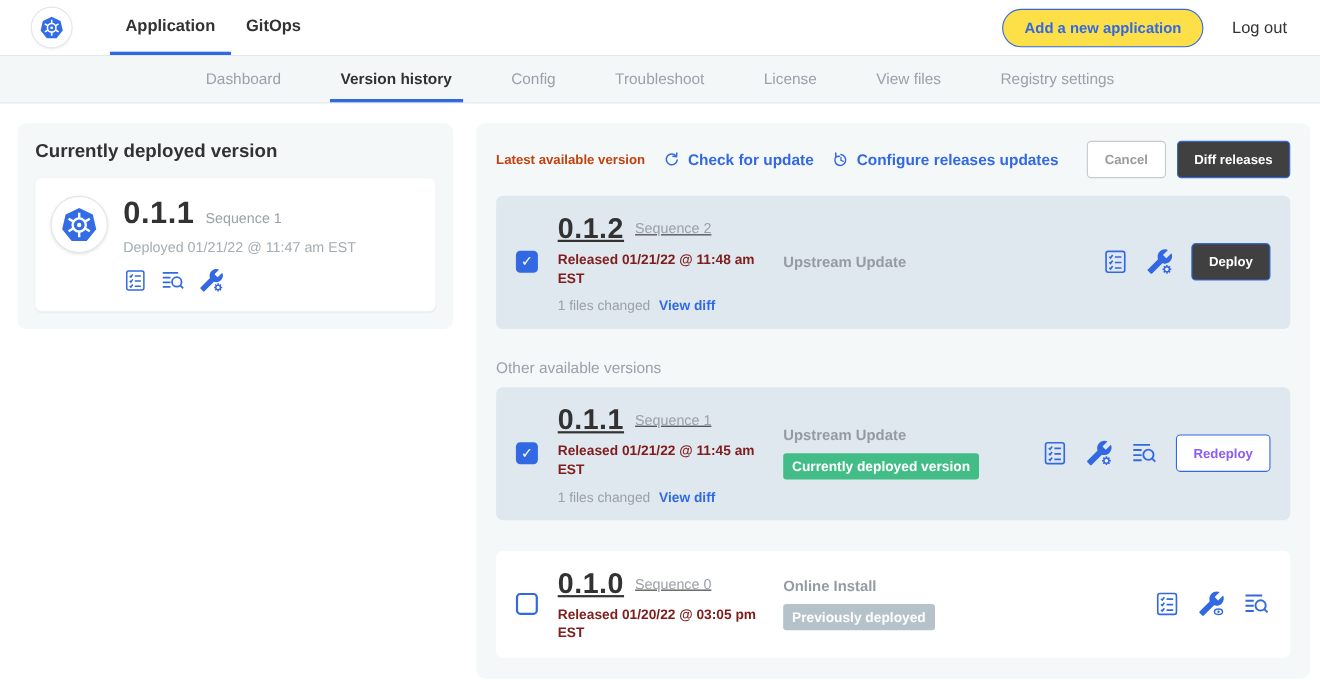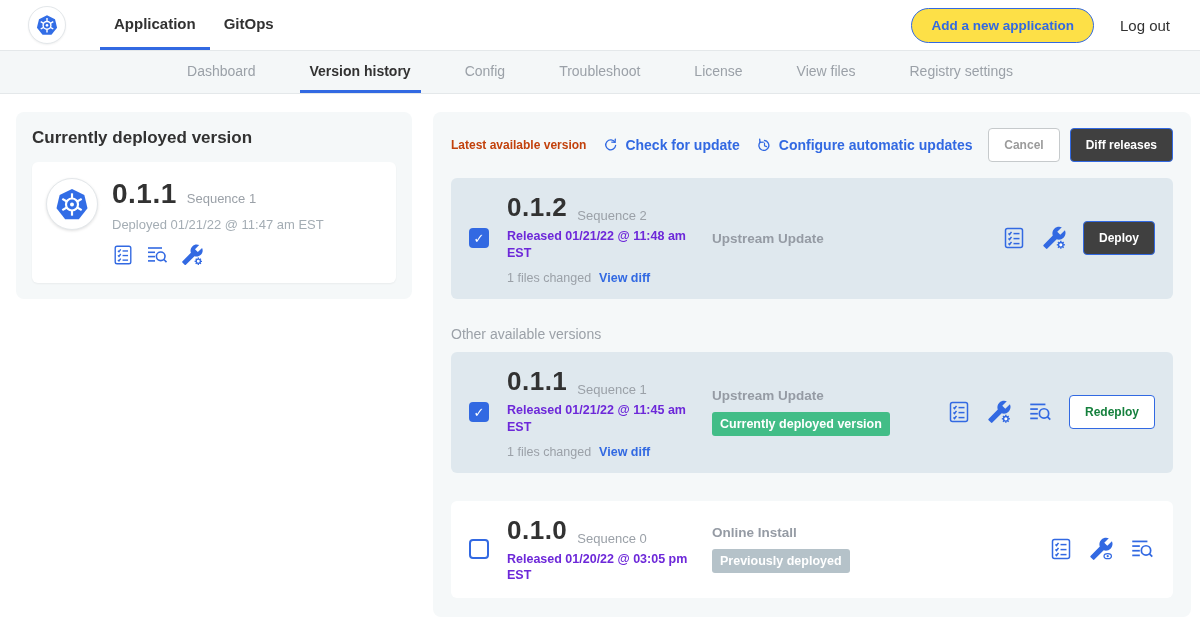--- a/index.html
+++ b/index.html
@@ -45,34 +45,34 @@
   .latest-panel { flex:1; background:#f5f8f9; border-radius:8px; padding:16px 18px 18px; min-height:505px; }
   .latest-header { display:flex; align-items:center; }
   .latest-title { font-size:12px; font-weight:700; color:#c2410c; }
   .hdr-link { display:flex; align-items:center; gap:6px; color:#3269e2; font-size:14px; font-weight:700;
               cursor:pointer; margin-left:16px; }
   .hdr-spacer { flex:1; }
   .btn { border-radius:4px; font-size:12px; font-weight:700; padding:9px 15px; cursor:pointer;
          font-family:inherit; }
   .btn-cancel { background:#fff; border:1px solid #c6cacc; color:#9b9b9b; }
   .btn-primary { background:#404040; border:1px solid #3269e2; color:#fff; margin-left:10px; }
-  .btn-secondary { background:#fff; border:1px solid #3269e2; color:#15803d; }
+  .btn-secondary { background:#fff; border:1px solid #3269e2; color:#8b5cf6; }
 
   .version-row { display:flex; align-items:center; border-radius:6px; padding:14px 18px; margin-top:16px; }
   .row-selected { background:#dfe8ee; }
   .row-plain { background:#fff; }
   .checkbox { width:20px; height:20px; border-radius:4px; flex-shrink:0; cursor:pointer;
               display:flex; align-items:center; justify-content:center; }
   .checkbox.checked { background:#3269e2; color:#fff; font-size:13px; font-weight:700; }
   .checkbox.unchecked { background:#fff; border:2px solid #3269e2; }
   .ver-info { margin-left:18px; width:205px; flex-shrink:0; }
-  .ver-line { display:flex; align-items:flex-end; gap:10px; }
+  .ver-line { display:flex; align-items:center; gap:10px;text-decoration:underline; }
   .ver-num { font-size:26px; font-weight:700; letter-spacing:.5px; }
   .ver-seq { font-size:13px; color:#9ba1a8; }
-  .ver-released { margin-top:5px; font-size:12.5px; font-weight:700; color:#6d28d9;
+  .ver-released { margin-top:5px; font-size:12.5px; font-weight:700; color:#7f1d1d;
                   line-height:1.35; width:200px; }
   .ver-files { margin-top:9px; font-size:12.5px; color:#9ba1a8; }
   .view-diff { color:#3269e2; font-weight:700; margin-left:8px; cursor:pointer; }
   .ver-source { width:235px; flex-shrink:0; }
   .source-label { font-size:13.5px; font-weight:700; color:#959ba4; }
   .badge { display:inline-block; margin-top:9px; padding:5px 8px; border-radius:3px;
            font-size:12.5px; font-weight:700; color:#fff; }
   .badge-green { background:#42bd87; }
   .badge-gray  { background:#b5c2c9; }
   .row-spacer { flex:1; }
@@ -214,21 +214,21 @@
       <span class="hdr-link">
         <svg class="ic" width="17" height="17" viewBox="0 0 24 24">
             <use href="#def-refresh"></use>
           </svg>
         <span>Check for update</span>
       </span>
       <span class="hdr-link">
         <svg class="ic" width="17" height="17" viewBox="0 0 24 24">
             <use href="#def-clock-refresh"></use>
           </svg>
-        <span>Configure automatic updates</span>
+        <span>Configure releases updates</span>
       </span>
       <span class="hdr-spacer"></span>
       <button class="btn btn-cancel">Cancel</button>
       <button class="btn btn-primary">Diff releases</button>
     </div>
 
     <div class="version-row row-selected">
       <div class="checkbox checked">✓</div>
       <div class="ver-info">
         <div class="ver-line">

